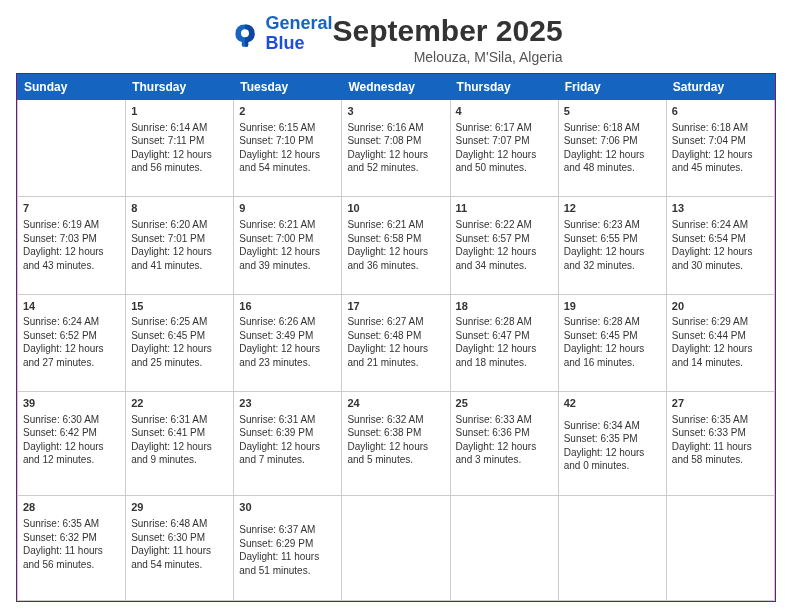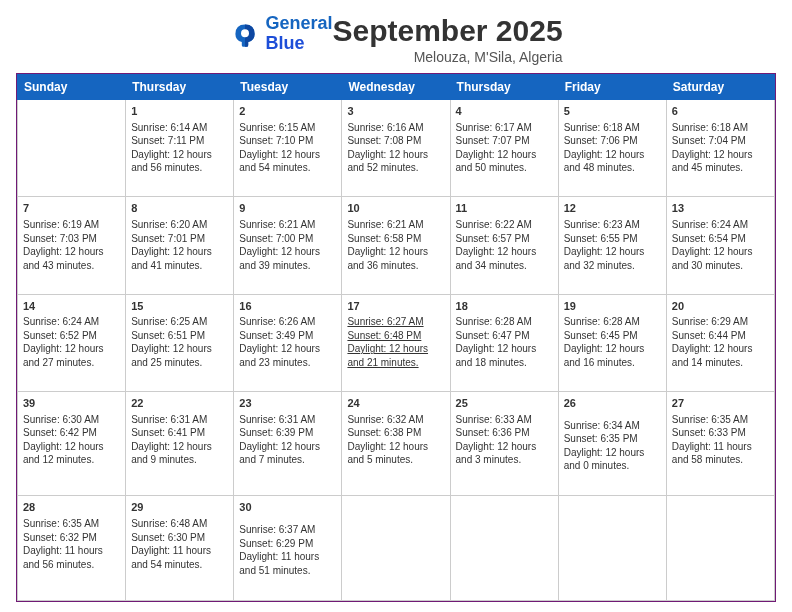--- a/index.html
+++ b/index.html
@@ -236,34 +236,34 @@
             <td>
               <span class="day-number">14</span>
               <div class="day-info" style="white-space: pre-line;">Sunrise: 6:24 AM
 Sunset: 6:52 PM
 Daylight: 12 hours
 and 27 minutes.</div>
             </td>
             <td>
               <span class="day-number">15</span>
               <div class="day-info" style="white-space: pre-line;">Sunrise: 6:25 AM
-Sunset: 6:51 PM
+Sunset: 6:45 PM
 Daylight: 12 hours
 and 25 minutes.</div>
             </td>
             <td>
               <span class="day-number">16</span>
               <div class="day-info" style="white-space: pre-line;">Sunrise: 6:26 AM
 Sunset: 3:49 PM
 Daylight: 12 hours
 and 23 minutes.</div>
             </td>
             <td>
               <span class="day-number">17</span>
-              <div class="day-info" style="white-space: pre-line; text-decoration: underline;">Sunrise: 6:27 AM
+              <div class="day-info" style="white-space: pre-line;">Sunrise: 6:27 AM
 Sunset: 6:48 PM
 Daylight: 12 hours
 and 21 minutes.</div>
             </td>
             <td>
               <span class="day-number">18</span>
               <div class="day-info" style="white-space: pre-line;">Sunrise: 6:28 AM
 Sunset: 6:47 PM
 Daylight: 12 hours
 and 18 minutes.</div>
@@ -313,21 +313,21 @@
 and 5 minutes.</div>
             </td>
             <td>
               <span class="day-number">25</span>
               <div class="day-info" style="white-space: pre-line;">Sunrise: 6:33 AM
 Sunset: 6:36 PM
 Daylight: 12 hours
 and 3 minutes.</div>
             </td>
             <td>
-              <span class="day-number">26</span>
+              <span class="day-number">42</span>
               <div class="day-info" style="white-space: pre-line; margin-top: 8px;">Sunrise: 6:34 AM
 Sunset: 6:35 PM
 Daylight: 12 hours
 and 0 minutes.</div>
             </td>
             <td>
               <span class="day-number">27</span>
               <div class="day-info" style="white-space: pre-line;">Sunrise: 6:35 AM
 Sunset: 6:33 PM
 Daylight: 11 hours

